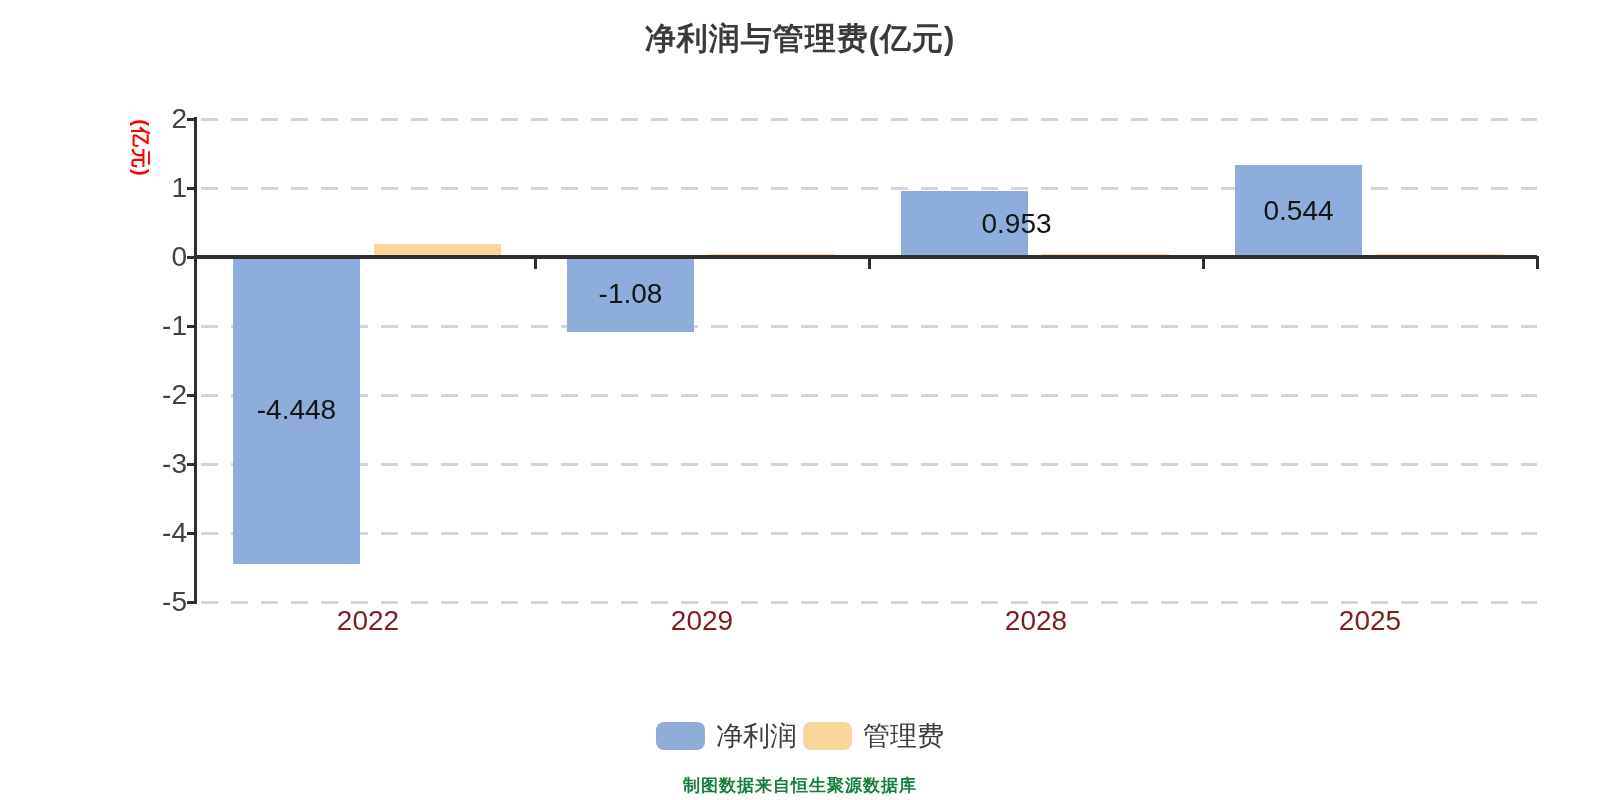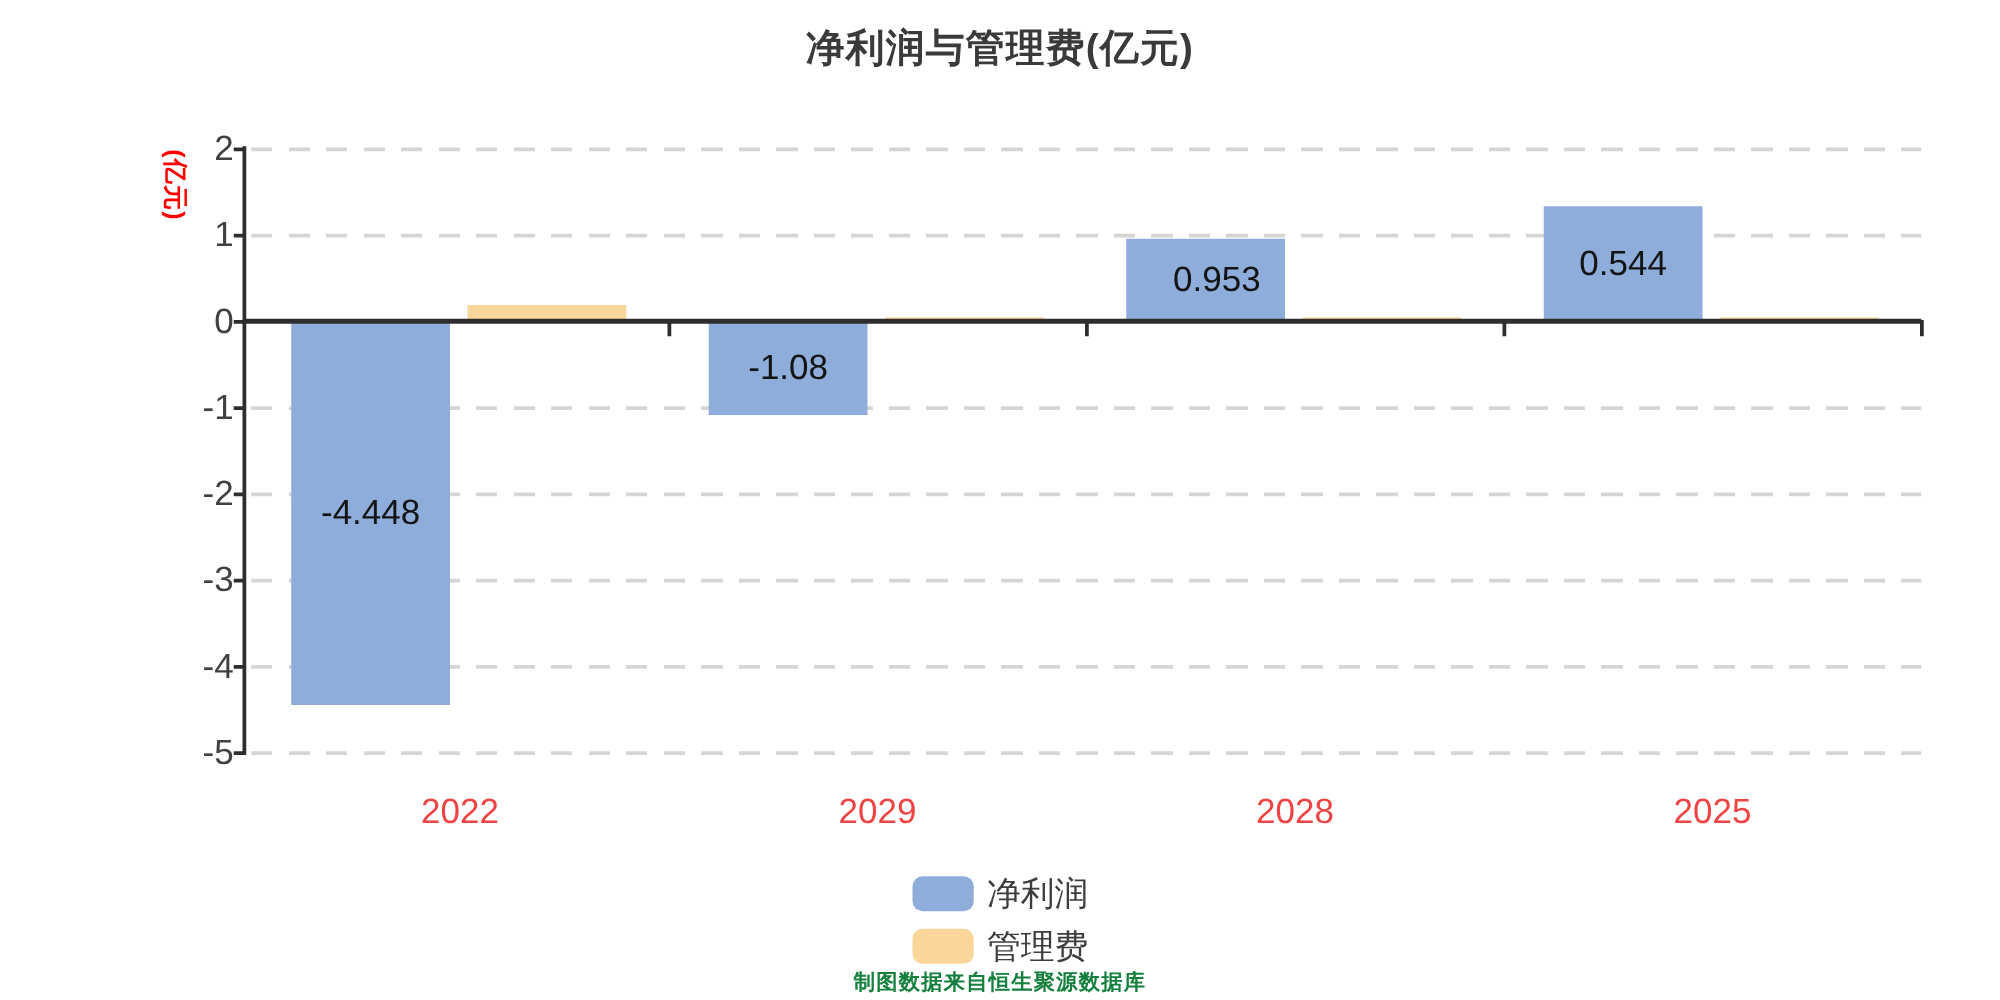--- a/index.html
+++ b/index.html
@@ -24,26 +24,26 @@
     text-align:right;font-size:28px;color:#414141;z-index:2;
   }
   .ytick-mark{position:absolute;left:187px;width:8px;height:3px;background:#2E2E2E;z-index:3;}
   .downtick{position:absolute;width:3px;height:13px;top:256px;background:#2E2E2E;z-index:4;}
   .bar{position:absolute;z-index:2;}
   .bar-label{
     position:absolute;height:34px;line-height:34px;text-align:center;
     font-size:28px;color:#141414;z-index:6;
   }
   .xtick-label{
-    position:absolute;top:632px;height:34px;line-height:34px;text-align:center;
-    font-size:28px;color:#ef4444;z-index:2;
+    position:absolute;top:604px;height:34px;line-height:34px;text-align:center;
+    font-size:28px;color:#7f1d1d;z-index:2;
   }
   .legend{
     position:absolute;left:0;top:721px;width:1600px;height:30px;
-    display:flex;justify-content:center;align-items:center;gap:6px;z-index:2;flex-direction:column;
+    display:flex;justify-content:center;align-items:center;gap:6px;z-index:2;
   }
   .legend-item{display:flex;align-items:center;gap:11px;}
   .legend-swatch{width:49px;height:28px;border-radius:8px;}
   .legend-label{font-size:27px;color:#3D3D3D;}
   .footer{
     position:absolute;left:0;top:774px;width:1600px;text-align:center;
     font-size:17px;font-weight:bold;color:#A6801B;letter-spacing:1px;z-index:2;
   }
 </style>
 </head>
@@ -82,21 +82,21 @@
       <div class="ytick-mark" style="top: 600.5px;"></div>
       <div class="downtick" style="left: 533.5px;"></div>
       <div class="downtick" style="left: 867.5px;"></div>
       <div class="downtick" style="left: 1201.5px;"></div>
       <div class="downtick" style="left: 1535.5px;"></div>
       <div class="bar" style="left: 233px; width: 127px; top: 257px; height: 306.912px; background: rgb(142, 173, 219);"></div>
       <div class="bar-label" style="left: 233px; width: 127px; top: 393.456px;">-4.448</div>
       <div class="bar" style="left: 567px; width: 127px; top: 257px; height: 74.52px; background: rgb(142, 173, 219);"></div>
       <div class="bar-label" style="left: 567px; width: 127px; top: 277.26px; text-align: center;">-1.08</div>
       <div class="bar" style="left: 901px; width: 127px; top: 191.243px; height: 65.757px; background: rgb(142, 173, 219);"></div>
-      <div class="bar-label" style="left: 901px; width: 145px; top: 207.121px;">0.953</div>
+      <div class="bar-label" style="left: 901px; width: 145px; top: 207.121px; padding-left: 43px;">0.953</div>
       <div class="bar" style="left: 1235px; width: 127px; top: 165.368px; height: 91.632px; background: rgb(142, 173, 219);"></div>
       <div class="bar-label" style="left: 1235px; width: 127px; top: 194.184px;">0.544</div>
       <div class="bar" style="left: 374px; width: 127px; top: 243.89px; height: 13.11px; background: rgb(250, 214, 155);"></div>
       <div class="bar" style="left: 708px; width: 127px; top: 253.55px; height: 3.45px; background: rgb(250, 214, 155);"></div>
       <div class="bar" style="left: 1042px; width: 127px; top: 254.24px; height: 2.76px; background: rgb(250, 214, 155);"></div>
       <div class="bar" style="left: 1376px; width: 127px; top: 254.24px; height: 2.76px; background: rgb(250, 214, 155);"></div>
       <div class="xtick-label" style="left: 201px; width: 334px;">2022</div>
       <div class="xtick-label" style="left: 535px; width: 334px;">2029</div>
       <div class="xtick-label" style="left: 869px; width: 334px;">2028</div>
       <div class="xtick-label" style="left: 1203px; width: 334px;">2025</div>

